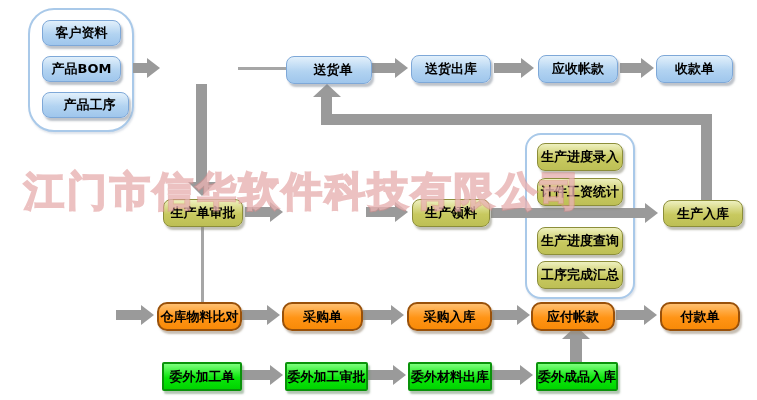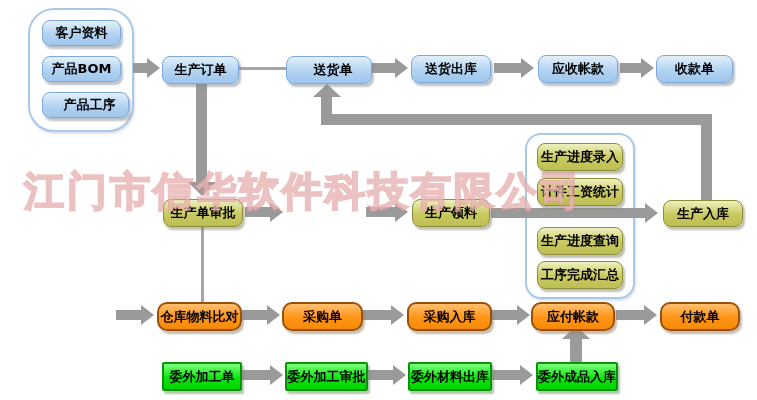--- a/index.html
+++ b/index.html
@@ -99,38 +99,37 @@
   <div class="ar r" style="left:241px;top:370px;width:29px;height:10px;"></div>
   <div class="ar r" style="left:367px;top:370px;width:26px;height:10px;"></div>
   <div class="ar r" style="left:492px;top:370px;width:28px;height:10px;"></div>
 
   <div class="ar u" style="left:570px;top:339px;width:12px;height:23px;"></div>
 
   <div class="node blue" style="left:42px;top:20px;width:77px;height:24px;">客户资料</div>
   <div class="node blue" style="left:42px;top:56px;width:77px;height:24px;">产品BOM</div>
   <div class="node blue" style="left:42px;top:92px;width:77px;height:24px;padding-left:8px;">产品工序</div>
 
-  <div class="node blue" style="left:162px;top:56px;width:75px;height:26px;">生产订单</div>
   <div class="node blue" style="left:286px;top:56px;width:76px;height:26px;padding-left:8px;">送货单</div>
   <div class="node blue" style="left:411px;top:55px;width:78px;height:26px;">送货出库</div>
   <div class="node blue" style="left:538px;top:55px;width:78px;height:26px;">应收帐款</div>
   <div class="node blue" style="left:656px;top:55px;width:75px;height:26px;">收款单</div>
 
   <div class="node olive" style="left:163px;top:199px;width:78px;height:26px;">生产单审批</div>
   <div class="node olive" style="left:412px;top:199px;width:76px;height:26px;">生产领料</div>
   <div class="node olive" style="left:663px;top:200px;width:78px;height:25px;">生产入库</div>
 
   <div class="node olive" style="left:537px;top:143px;width:84px;height:26px;">生产进度录入</div>
   <div class="node olive" style="left:537px;top:178px;width:84px;height:26px;">计件工资统计</div>
   <div class="node olive" style="left:537px;top:227px;width:84px;height:26px;">生产进度查询</div>
   <div class="node olive" style="left:537px;top:261px;width:84px;height:26px;">工序完成汇总</div>
 
   <div class="node orange" style="left:157px;top:302px;width:81px;height:25px;">仓库物料比对</div>
   <div class="node orange" style="left:282px;top:302px;width:77px;height:25px;">采购单</div>
-  <div class="node orange" style="left:407px;top:302px;width:81px;height:25px;border-radius:9px;">采购入库</div>
+  <div class="node orange" style="left:407px;top:302px;width:81px;height:25px;">采购入库</div>
   <div class="node orange" style="left:531px;top:302px;width:80px;height:25px;">应付帐款</div>
   <div class="node orange" style="left:660px;top:302px;width:76px;height:25px;">付款单</div>
 
   <div class="node green" style="left:162px;top:362px;width:76px;height:25px;">委外加工单</div>
   <div class="node green" style="left:285px;top:362px;width:79px;height:25px;">委外加工审批</div>
   <div class="node green" style="left:408px;top:362px;width:80px;height:25px;">委外材料出库</div>
   <div class="node green" style="left:536px;top:362px;width:78px;height:25px;">委外成品入库</div>
 
   <div id="watermark">江门市信华软件科技有限公司</div>
 

